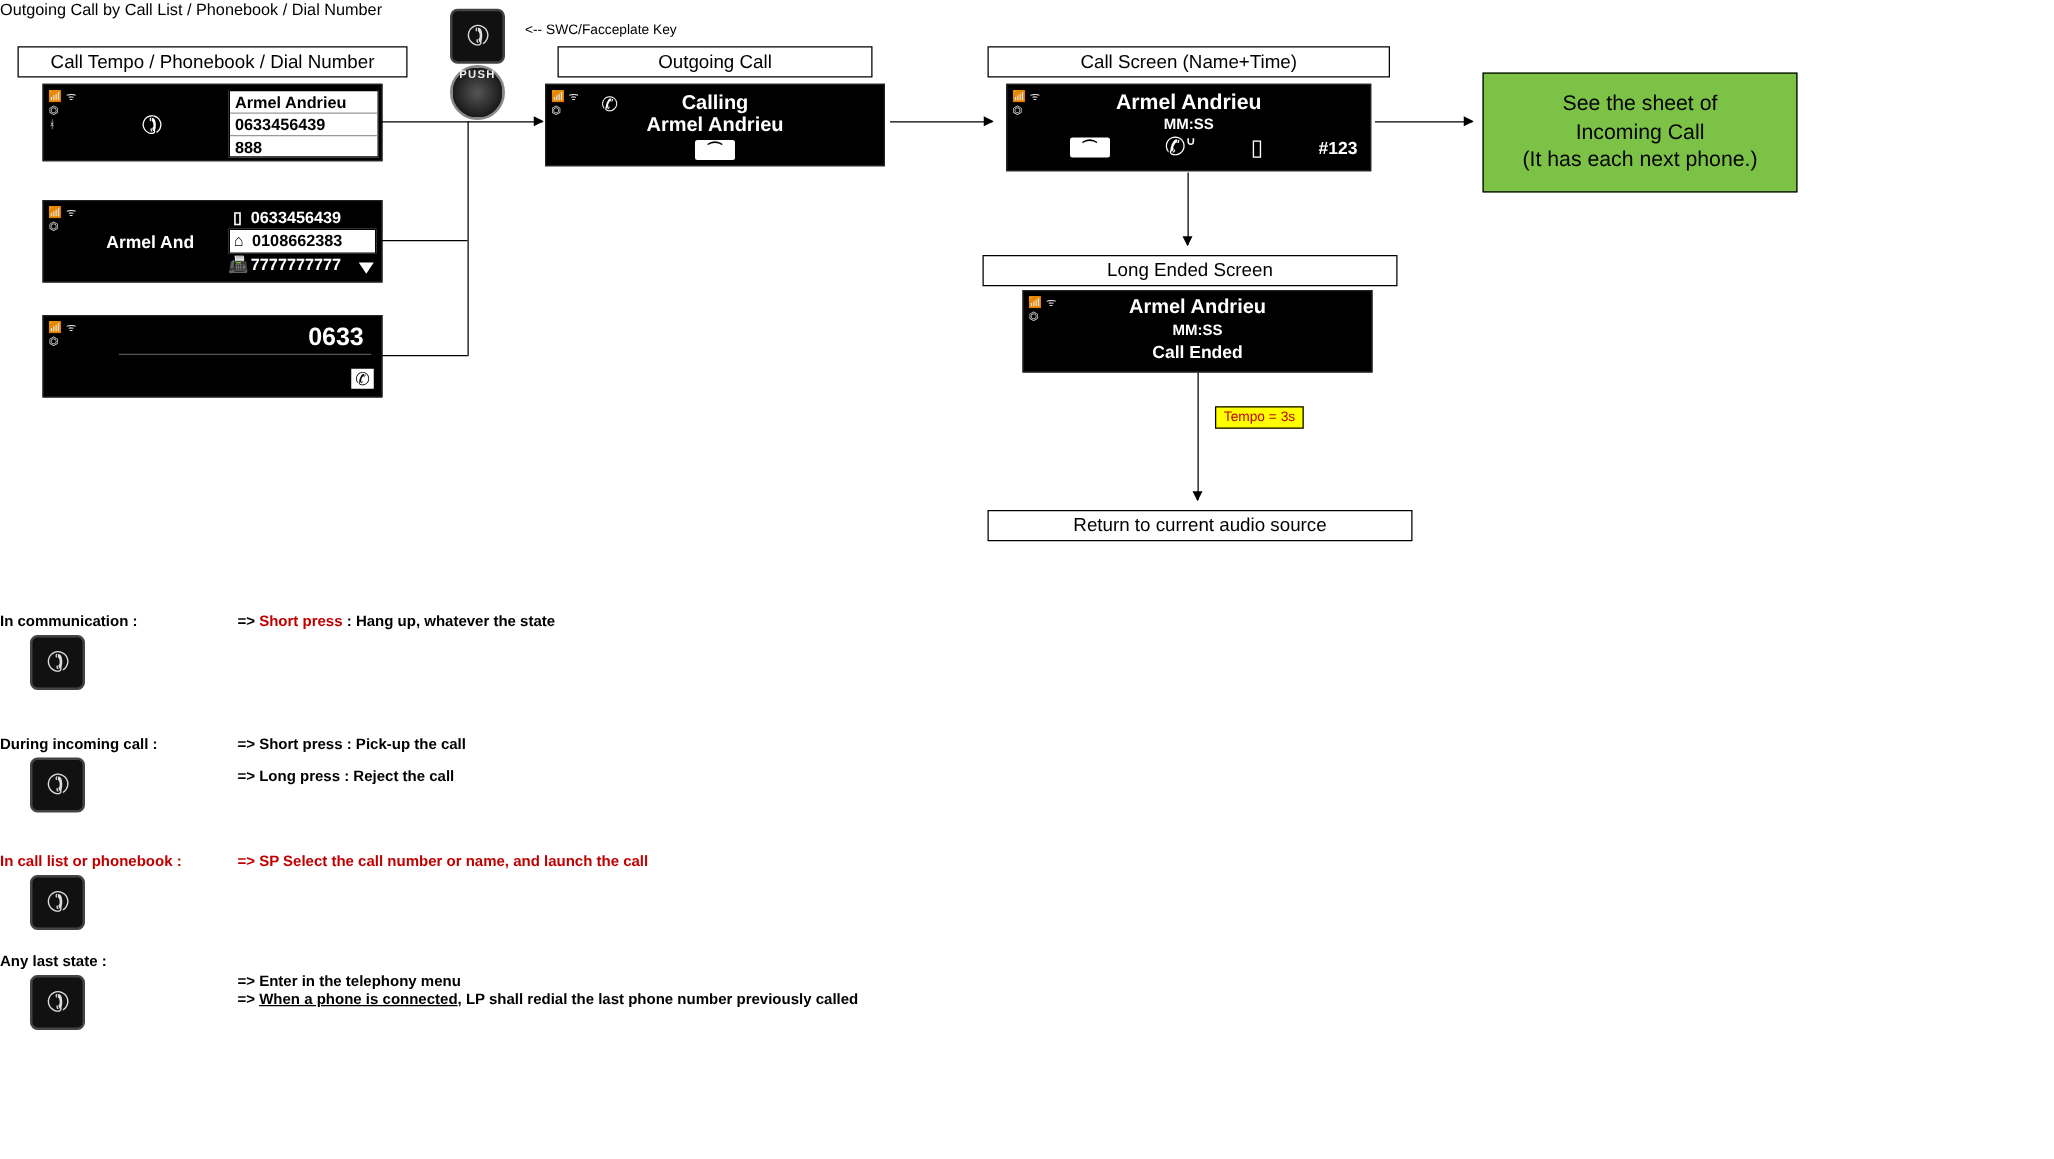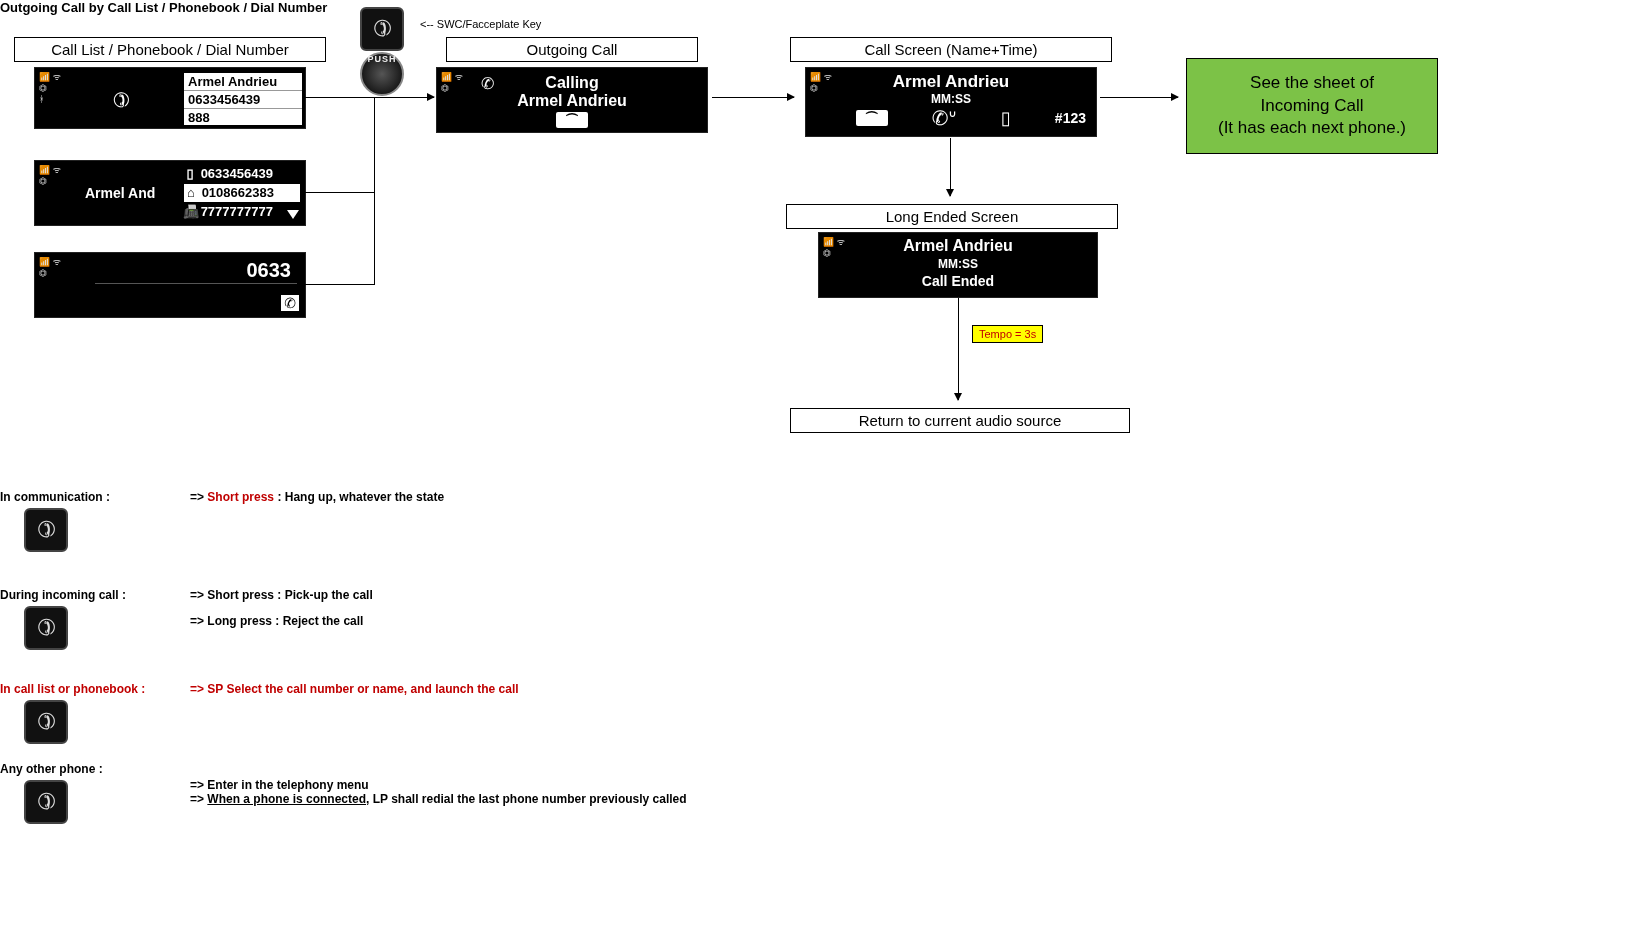--- a/index.html
+++ b/index.html
@@ -1,17 +1,17 @@
 <!DOCTYPE html>
 <html><head>
 <meta charset="utf-8">
 <style>
   html,body{margin:0;padding:0;font-family:Arial,Helvetica,sans-serif;font-size:12px;color:#000;background:#fff}
   .page{position:relative;width:1643px;height:927px}
-  .title{position:absolute;font-weight:bold;font-size:13px}
+  .title{position:absolute;font-weight:normal;font-size:13px}
   .box-label{position:absolute;border:1px solid #000;background:#fff;text-align:center;font-size:15px;padding:3px 0}
   .screen{position:absolute;background:#000;color:#fff;border:1px solid #222}
   .screen .sig{position:absolute;left:4px;top:4px;width:34px;height:30px;font-size:9px;line-height:11px;opacity:.9}
   .sig .row{display:block}
   .phone-icon{display:inline-block;transform:scaleX(-1) rotate(-20deg);font-size:20px}
   .arrow{position:absolute;height:1px;background:#000}
   .arrow::after{content:"";position:absolute;right:-1px;top:-4px;border-left:8px solid #000;border-top:4px solid transparent;border-bottom:4px solid transparent}
   .varrow{position:absolute;width:1px;background:#000}
   .varrow::after{content:"";position:absolute;left:-4px;bottom:-1px;border-top:8px solid #000;border-left:4px solid transparent;border-right:4px solid transparent}
   .green-box{position:absolute;background:#7cc247;border:1px solid #000;text-align:center;font-size:17px;display:flex;align-items:center;justify-content:center;line-height:1.35}
@@ -39,21 +39,21 @@
   <div class="title" style="left:0px;top:0px">Outgoing Call by Call List / Phonebook / Dial Number</div>
 
   <div class="key-icon" style="left:360px;top:7px">
       <span class="ph">✆</span>
     </div>
   <div class="push-icon" style="left:360px;top:52px">
       <span>PUSH</span>
     </div>
   <div class="small-note" style="left:420px;top:18px">&lt;-- SWC/Facceplate Key</div>
 
-  <div class="box-label" style="left:14px;top:37px;width:310px">Call List / Phonebook / Dial Number</div>
+  <div class="box-label" style="left:14px;top:37px;width:310px">Call Tempo / Phonebook / Dial Number</div>
 
   <div class="screen" style="left:34px;top:67px;width:270px;height:60px">
     <div class="sig">
         <span class="row">📶 ᯤ</span>
         <span class="row">⏣</span>
         <span class="row">ᚼ</span>
       </div>
     <span class="phone-icon" style="position:absolute;left:78px;top:20px;color:#fff">✆</span>
     <div class="list-pane" style="left:148px;top:4px;width:118px;height:52px">
       <div class="row">Armel Andrieu</div>
@@ -174,21 +174,21 @@
   <div class="key-icon" style="left:24px;top:606px">
       <span class="ph">✆</span>
     </div>
 
   <div class="legend-label red" style="left:0px;top:682px">In call list or phonebook :</div>
   <div class="legend-text red" style="left:190px;top:682px">=&gt; SP Select the call number or name, and launch the call</div>
   <div class="key-icon" style="left:24px;top:700px">
       <span class="ph">✆</span>
     </div>
 
-  <div class="legend-label" style="left:0px;top:762px">Any other phone :</div>
+  <div class="legend-label" style="left:0px;top:762px">Any last state :</div>
   <div class="legend-text" style="left:190px;top:778px">=&gt; Enter in the telephony menu</div>
   <div class="legend-text" style="left:190px;top:792px">
     <span>=&gt; </span><span class="uline">When a phone is connected</span><span>, LP shall redial the last phone number previously called</span>
   </div>
   <div class="key-icon" style="left:24px;top:780px">
       <span class="ph">✆</span>
     </div>
 
 </div>
 

